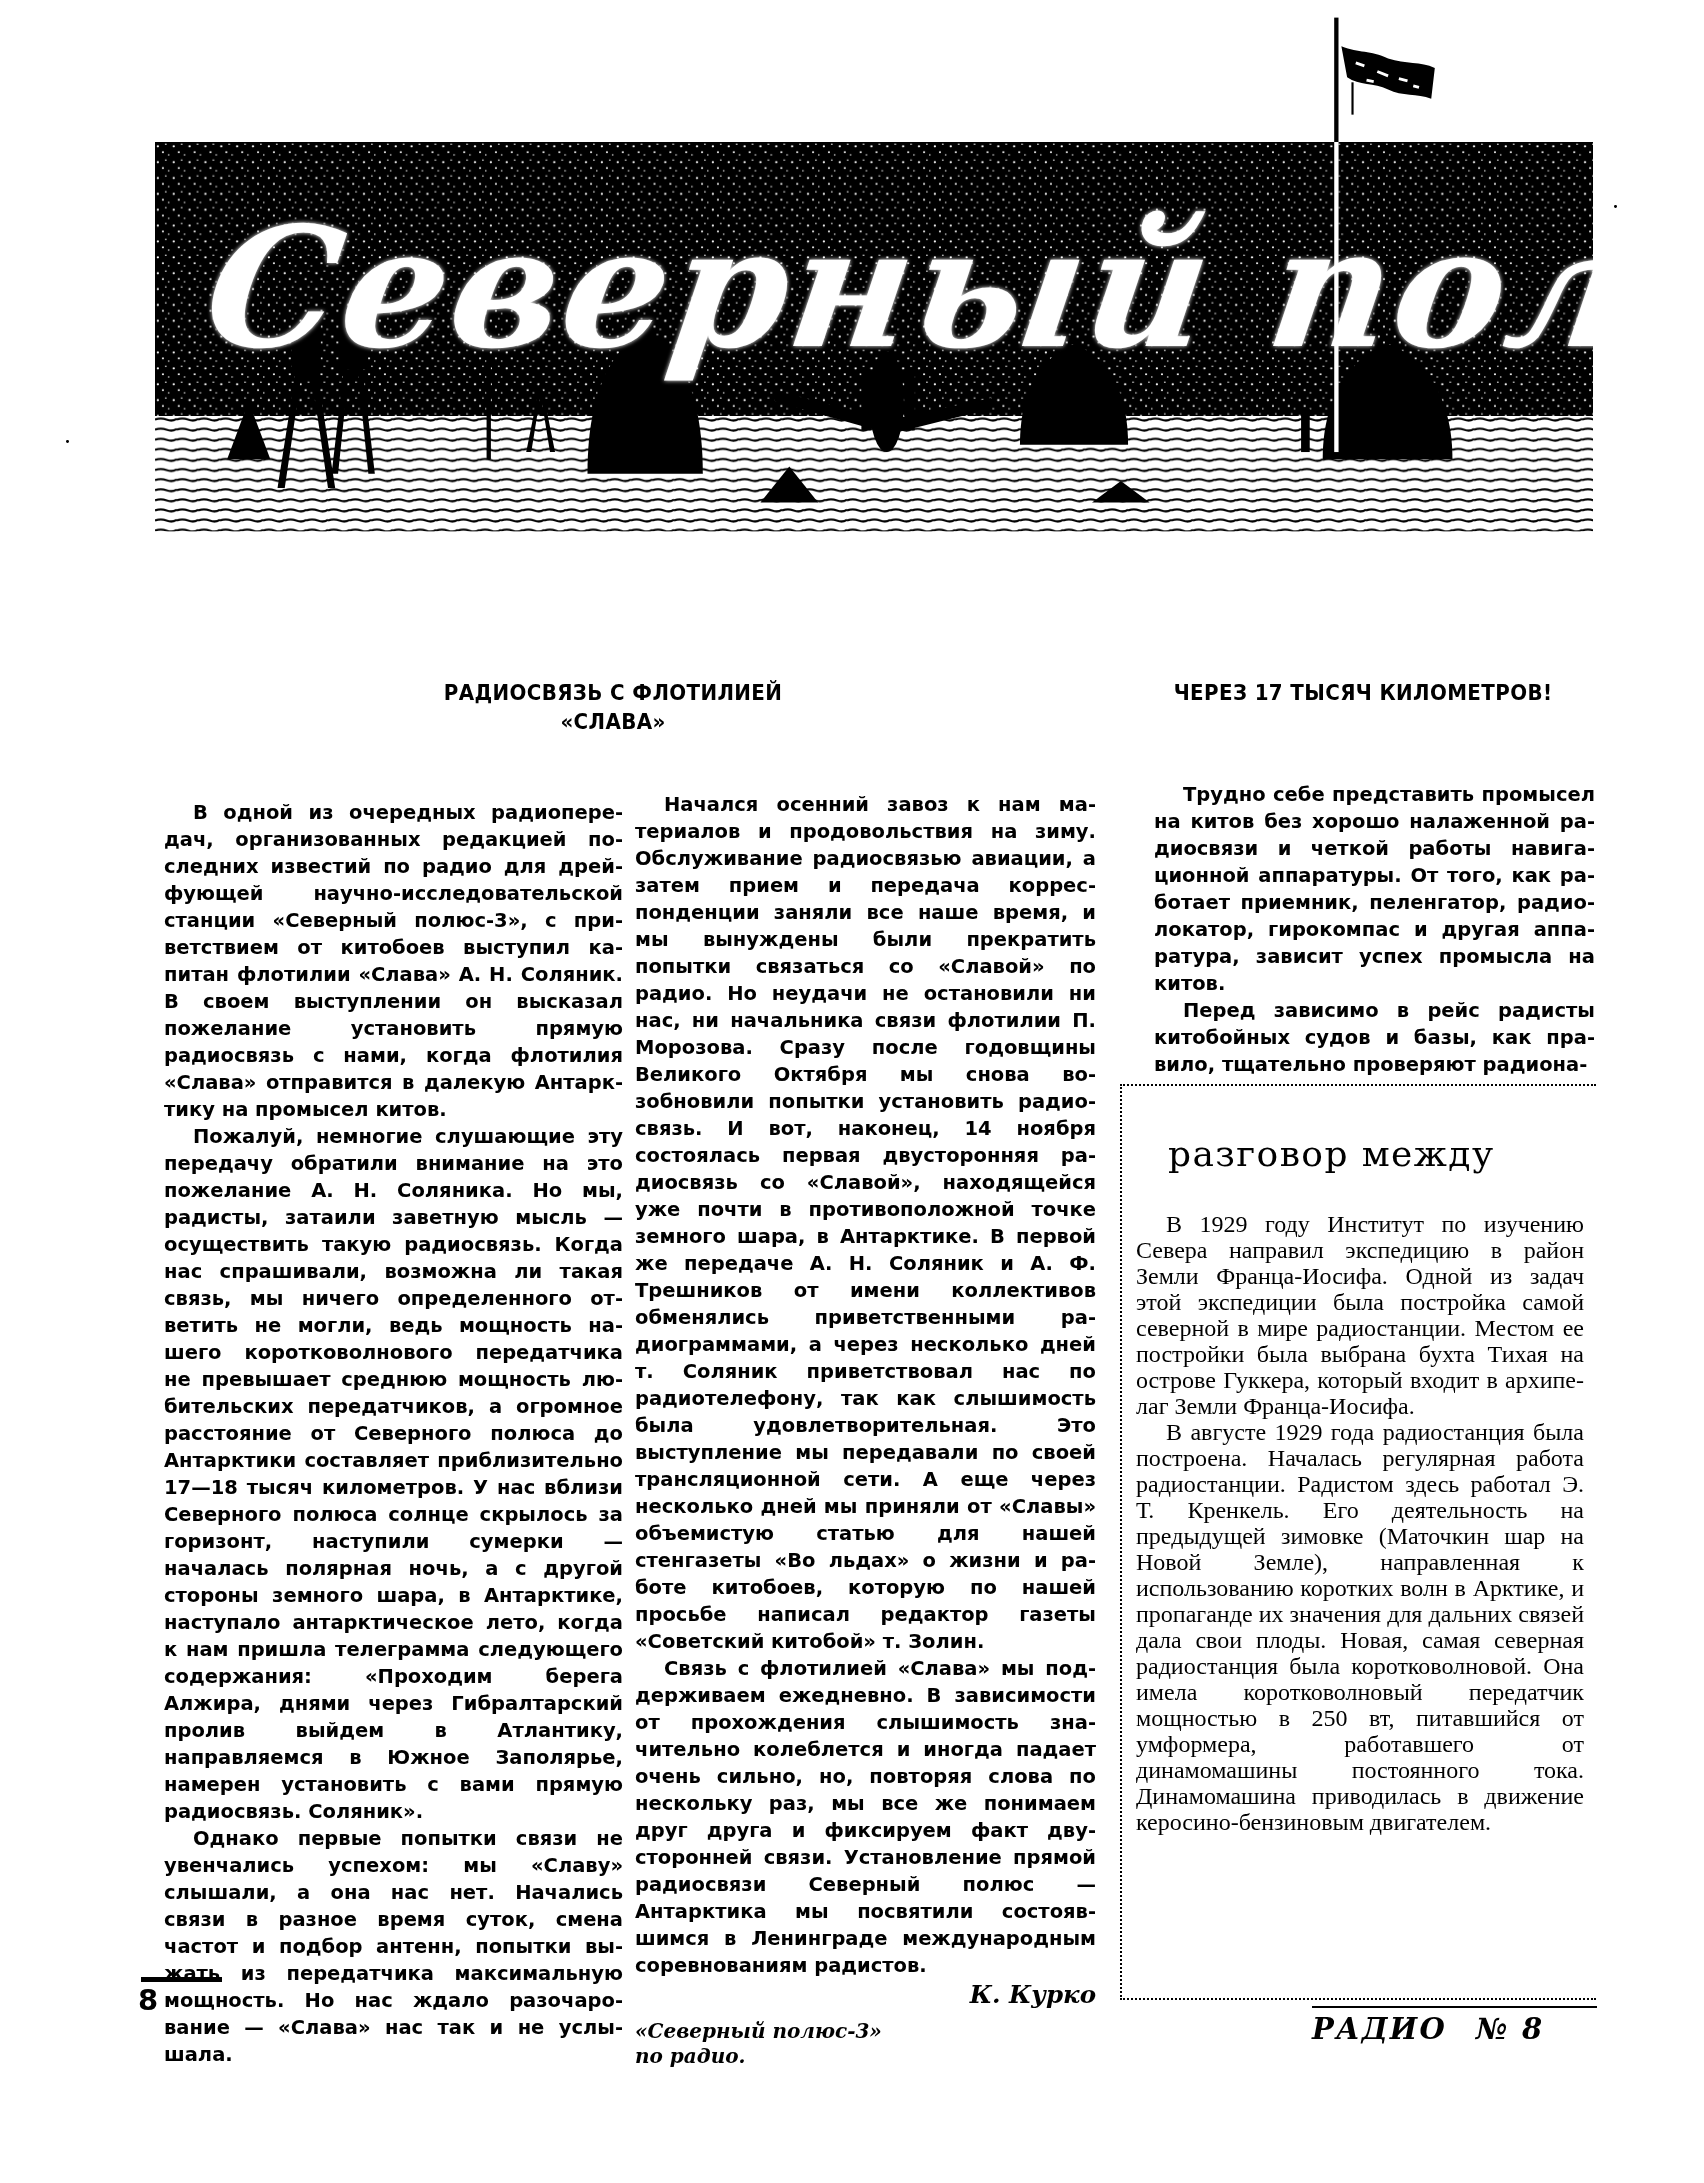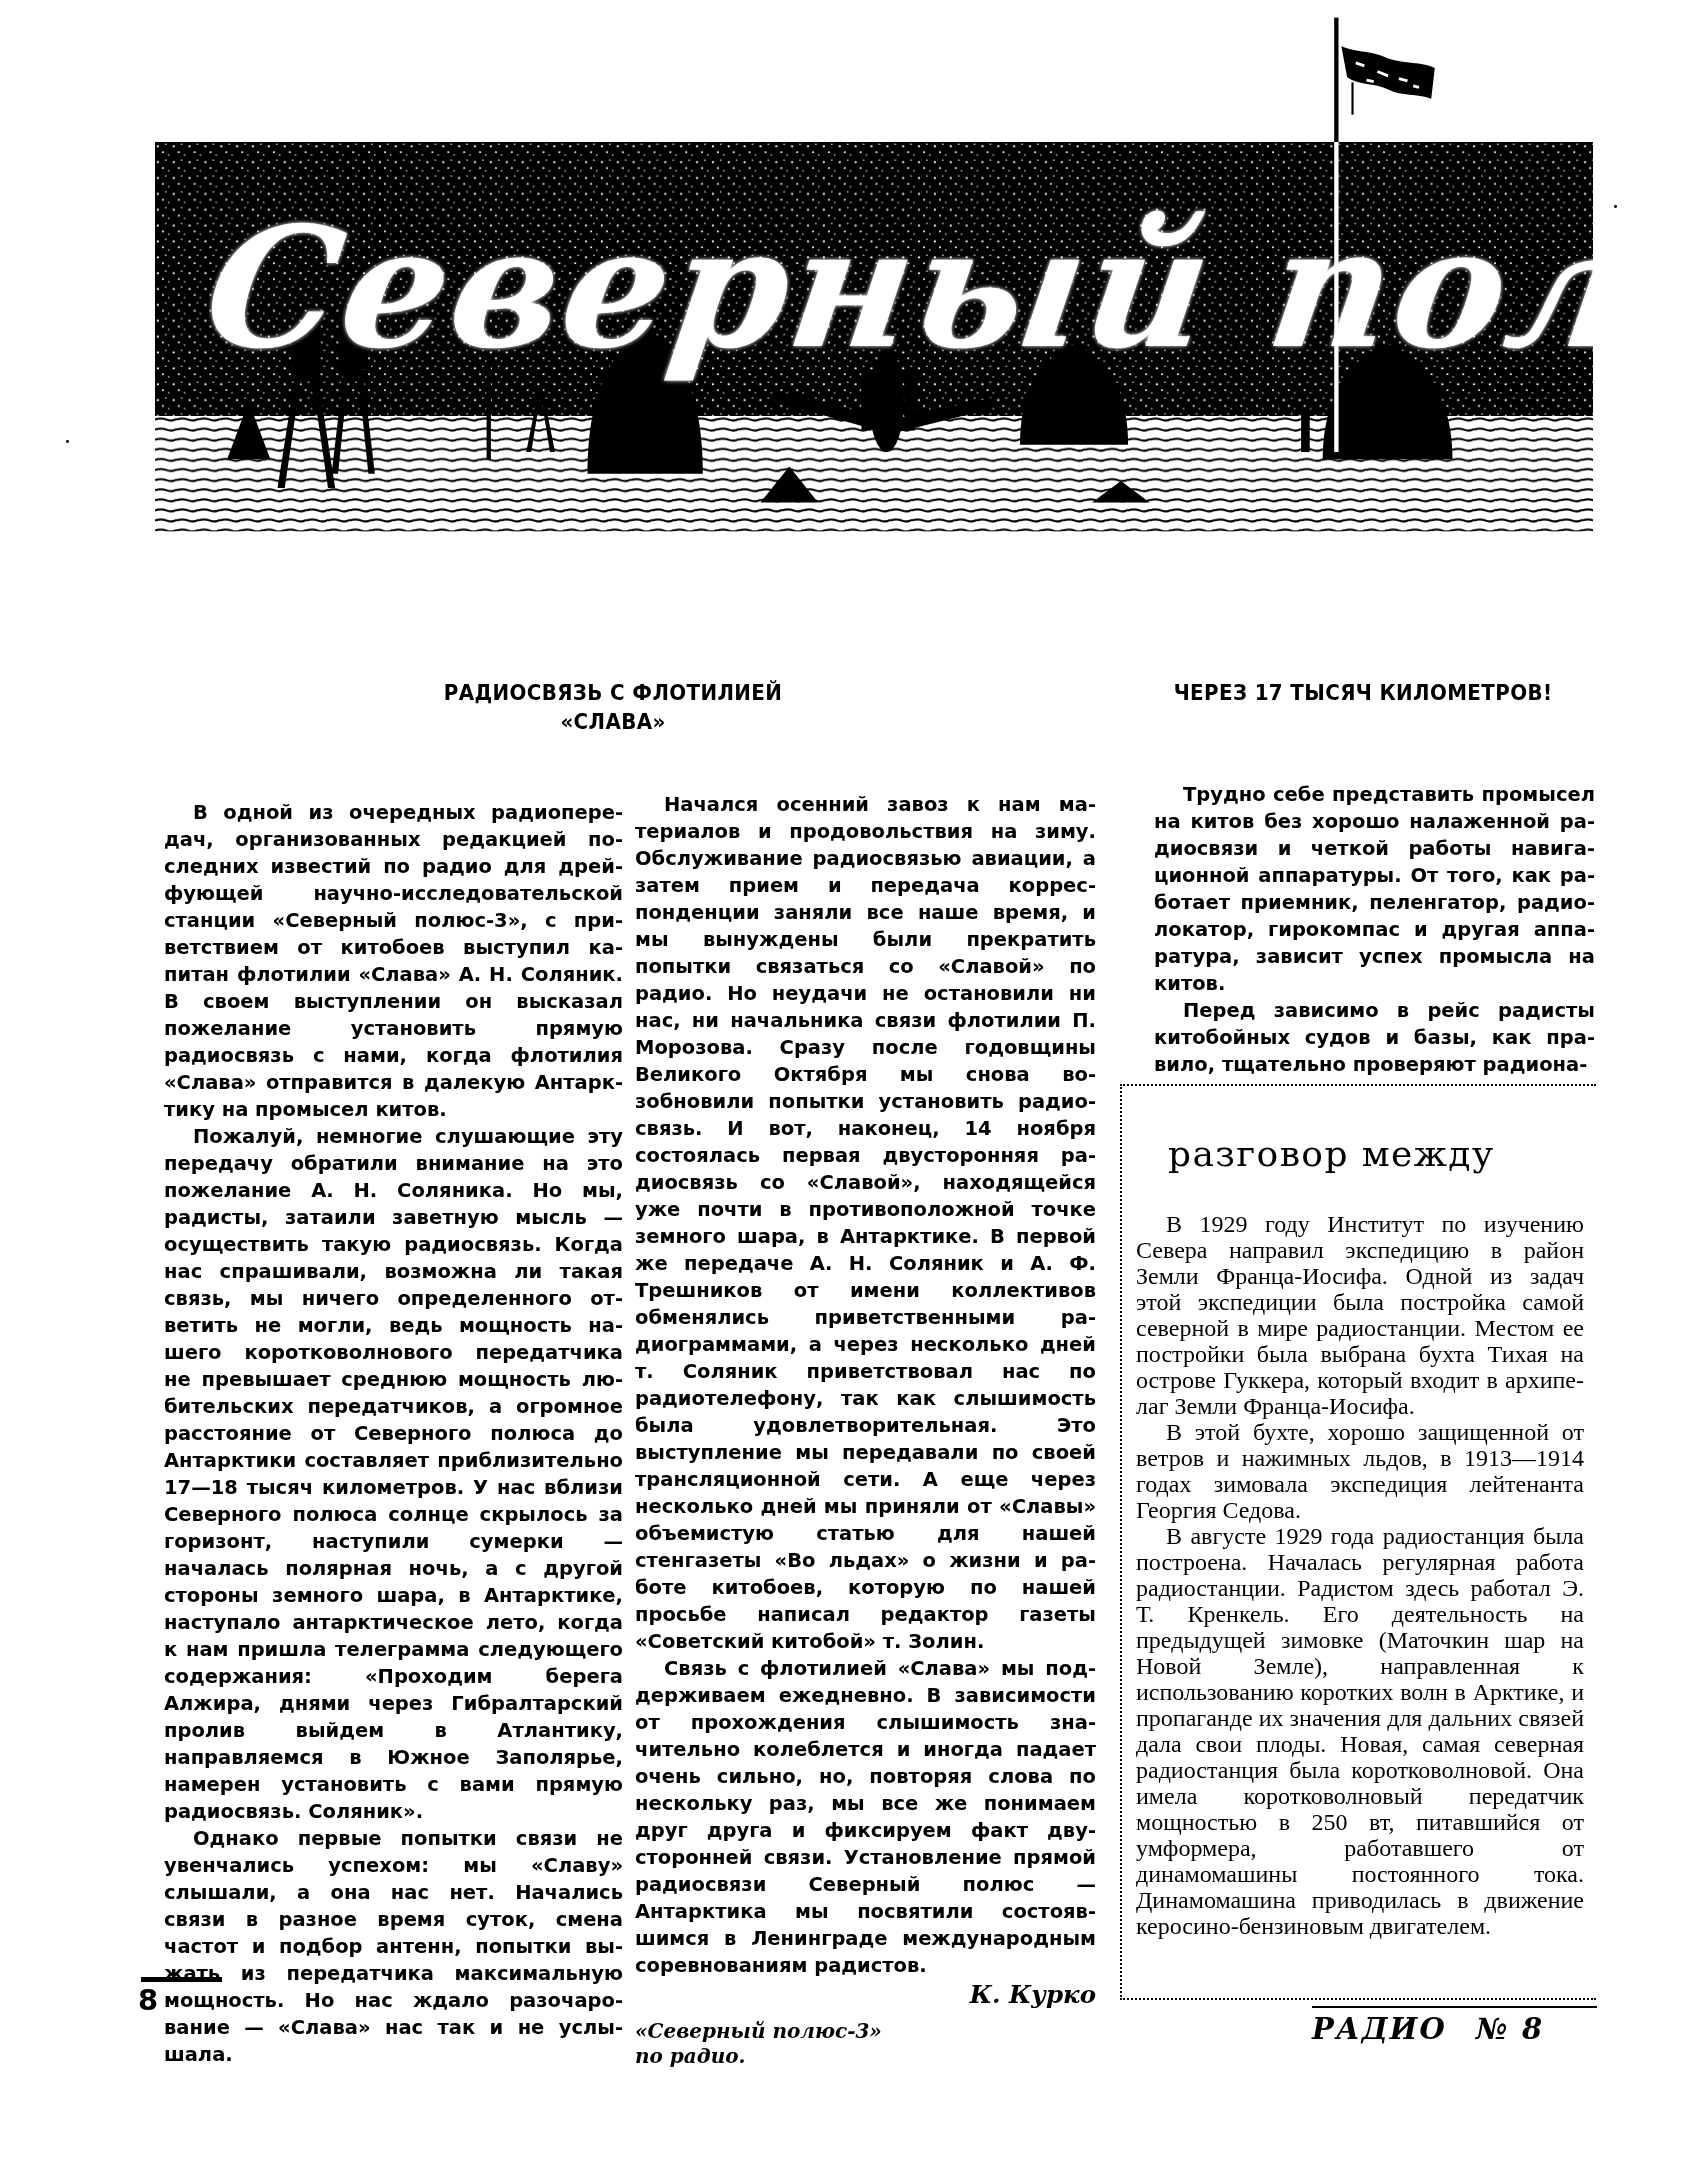--- a/index.html
+++ b/index.html
@@ -167,21 +167,20 @@
 
 <div id="col3top" class="abs col">
   <p>Трудно себе представить промысел на китов без хорошо налаженной ра­диосвязи и четкой работы навига­ционной аппаратуры. От того, как ра­ботает приемник, пеленгатор, радио­локатор, гирокомпас и другая аппа­ратура, зависит успех промысла на китов.</p>
   <p>Перед зависимо в рейс радисты китобойных судов и базы, как пра­вило, тщательно проверяют радиона-</p>
 </div>
 
 <div id="box" class="abs"></div>
 <div id="box-title" class="abs">разговор между</div>
 <div id="col3box" class="abs">
   <p>В 1929 году Институт по изучению Севера направил экспедицию в район Земли Франца-Иосифа. Одной из задач этой экспедиции была построй­ка самой северной в мире радио­станции. Местом ее постройки была выбрана бухта Тихая на острове Гуккера, который входит в архипе­лаг Земли Франца-Иосифа.</p>
-  <p>В этой бухте, хорошо защищенной от ветров и нажимных льдов, в 1913—1914 годах зимовала экспеди­ция лейтенанта Георгия Седова.</p>
   <p>В августе 1929 года радиостанция была построена. Началась регуляр­ная работа радиостанции. Радистом здесь работал Э. Т. Кренкель. Его деятельность на предыдущей зимов­ке (Маточкин шар на Новой Земле), направленная к использованию ко­ротких волн в Арктике, и пропаганде их значения для дальних связей дала свои плоды. Новая, самая северная радиостанция была коротковолновой. Она имела коротковолновый пере­датчик мощностью в 250 вт, питав­шийся от умформера, работавшего от динамомашины постоянного тока. Динамомашина приводилась в движе­ние керосино-бензиновым двигателем.</p>
 </div>
 
 <div id="page-rule" class="abs"></div>
 <div id="page-num" class="abs">8</div>
 <div id="mag-rule" class="abs"></div>
 <div id="mag-name" class="abs">
   <span>РАДИО</span><span class="num">№ 8</span>
 </div>
 

